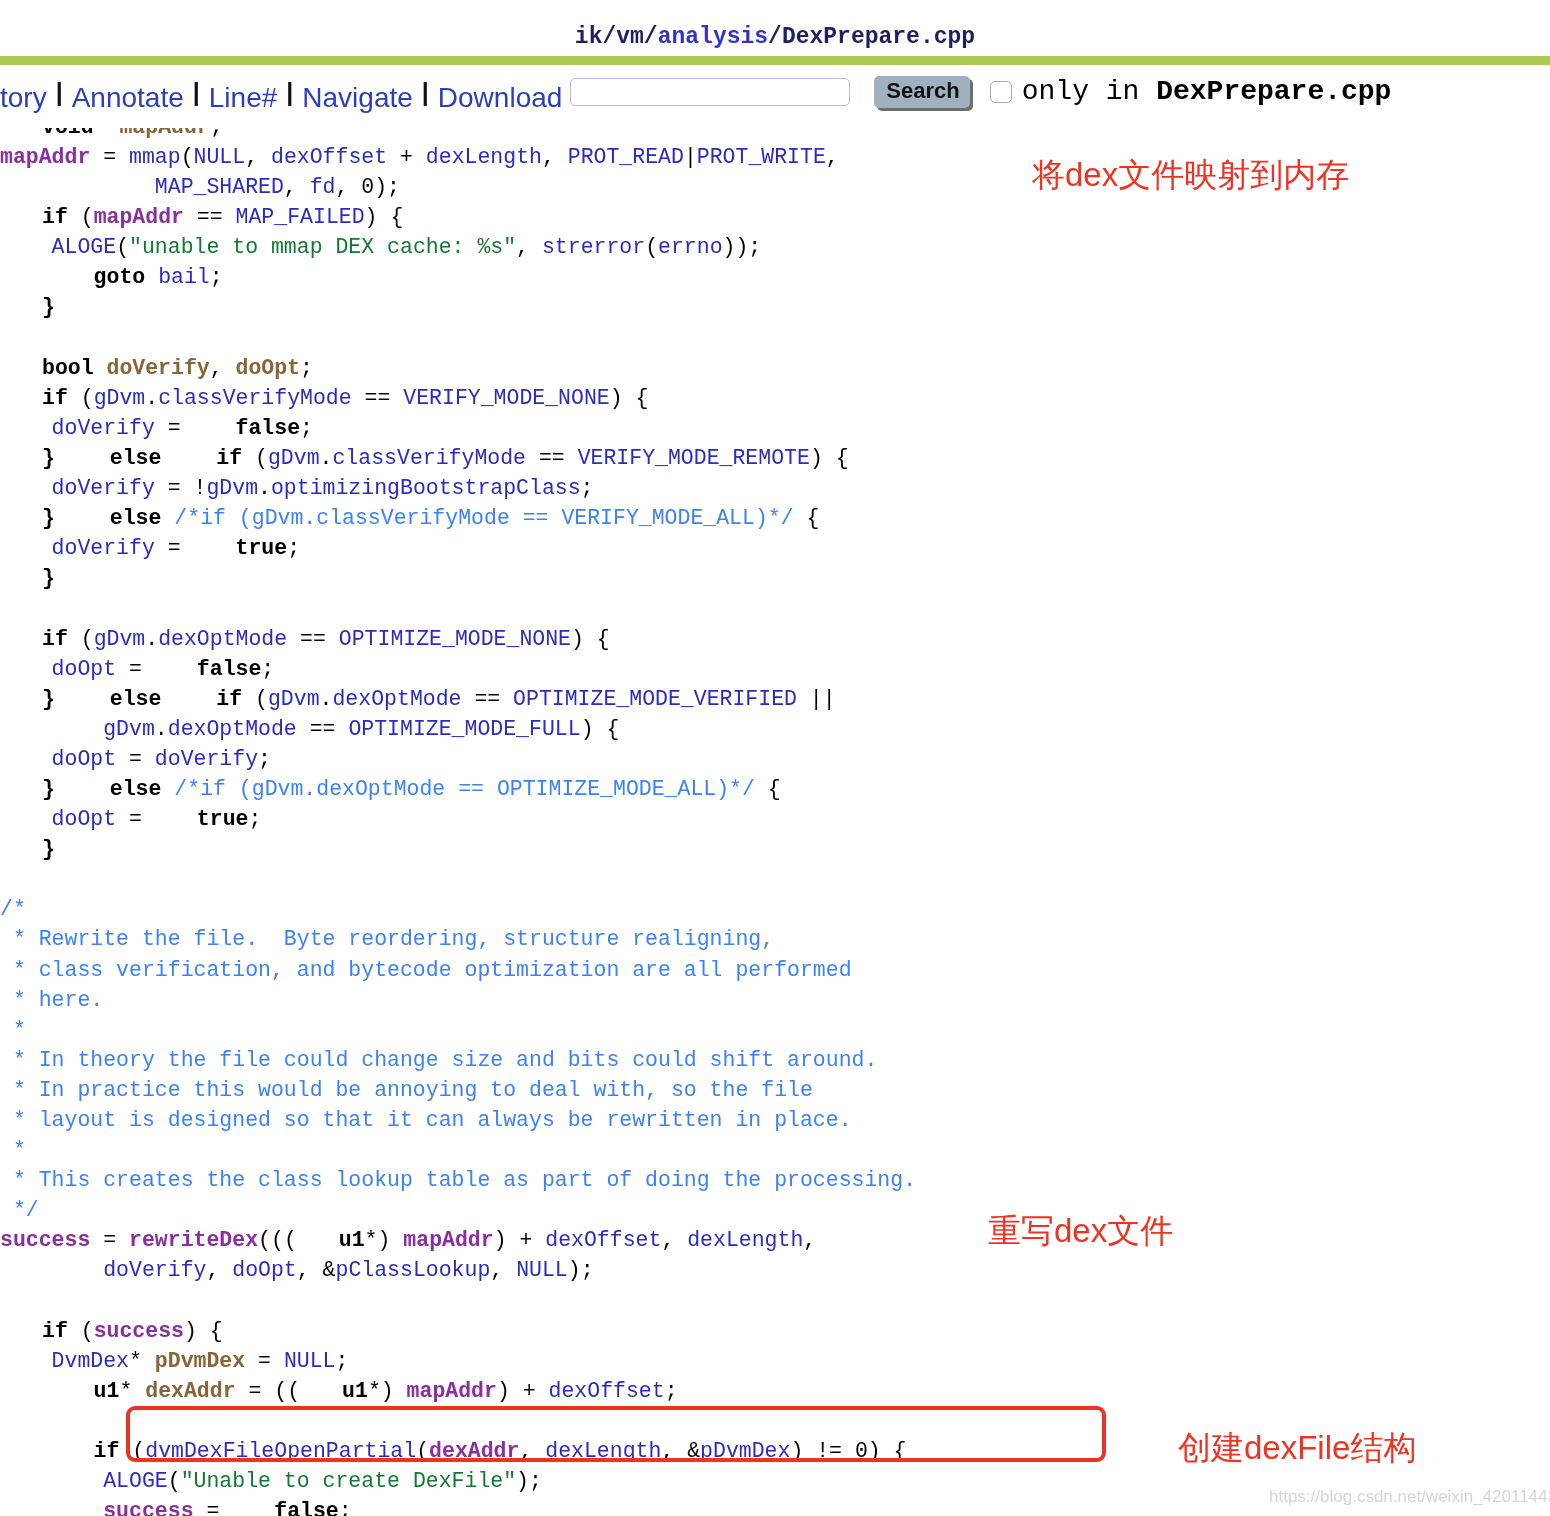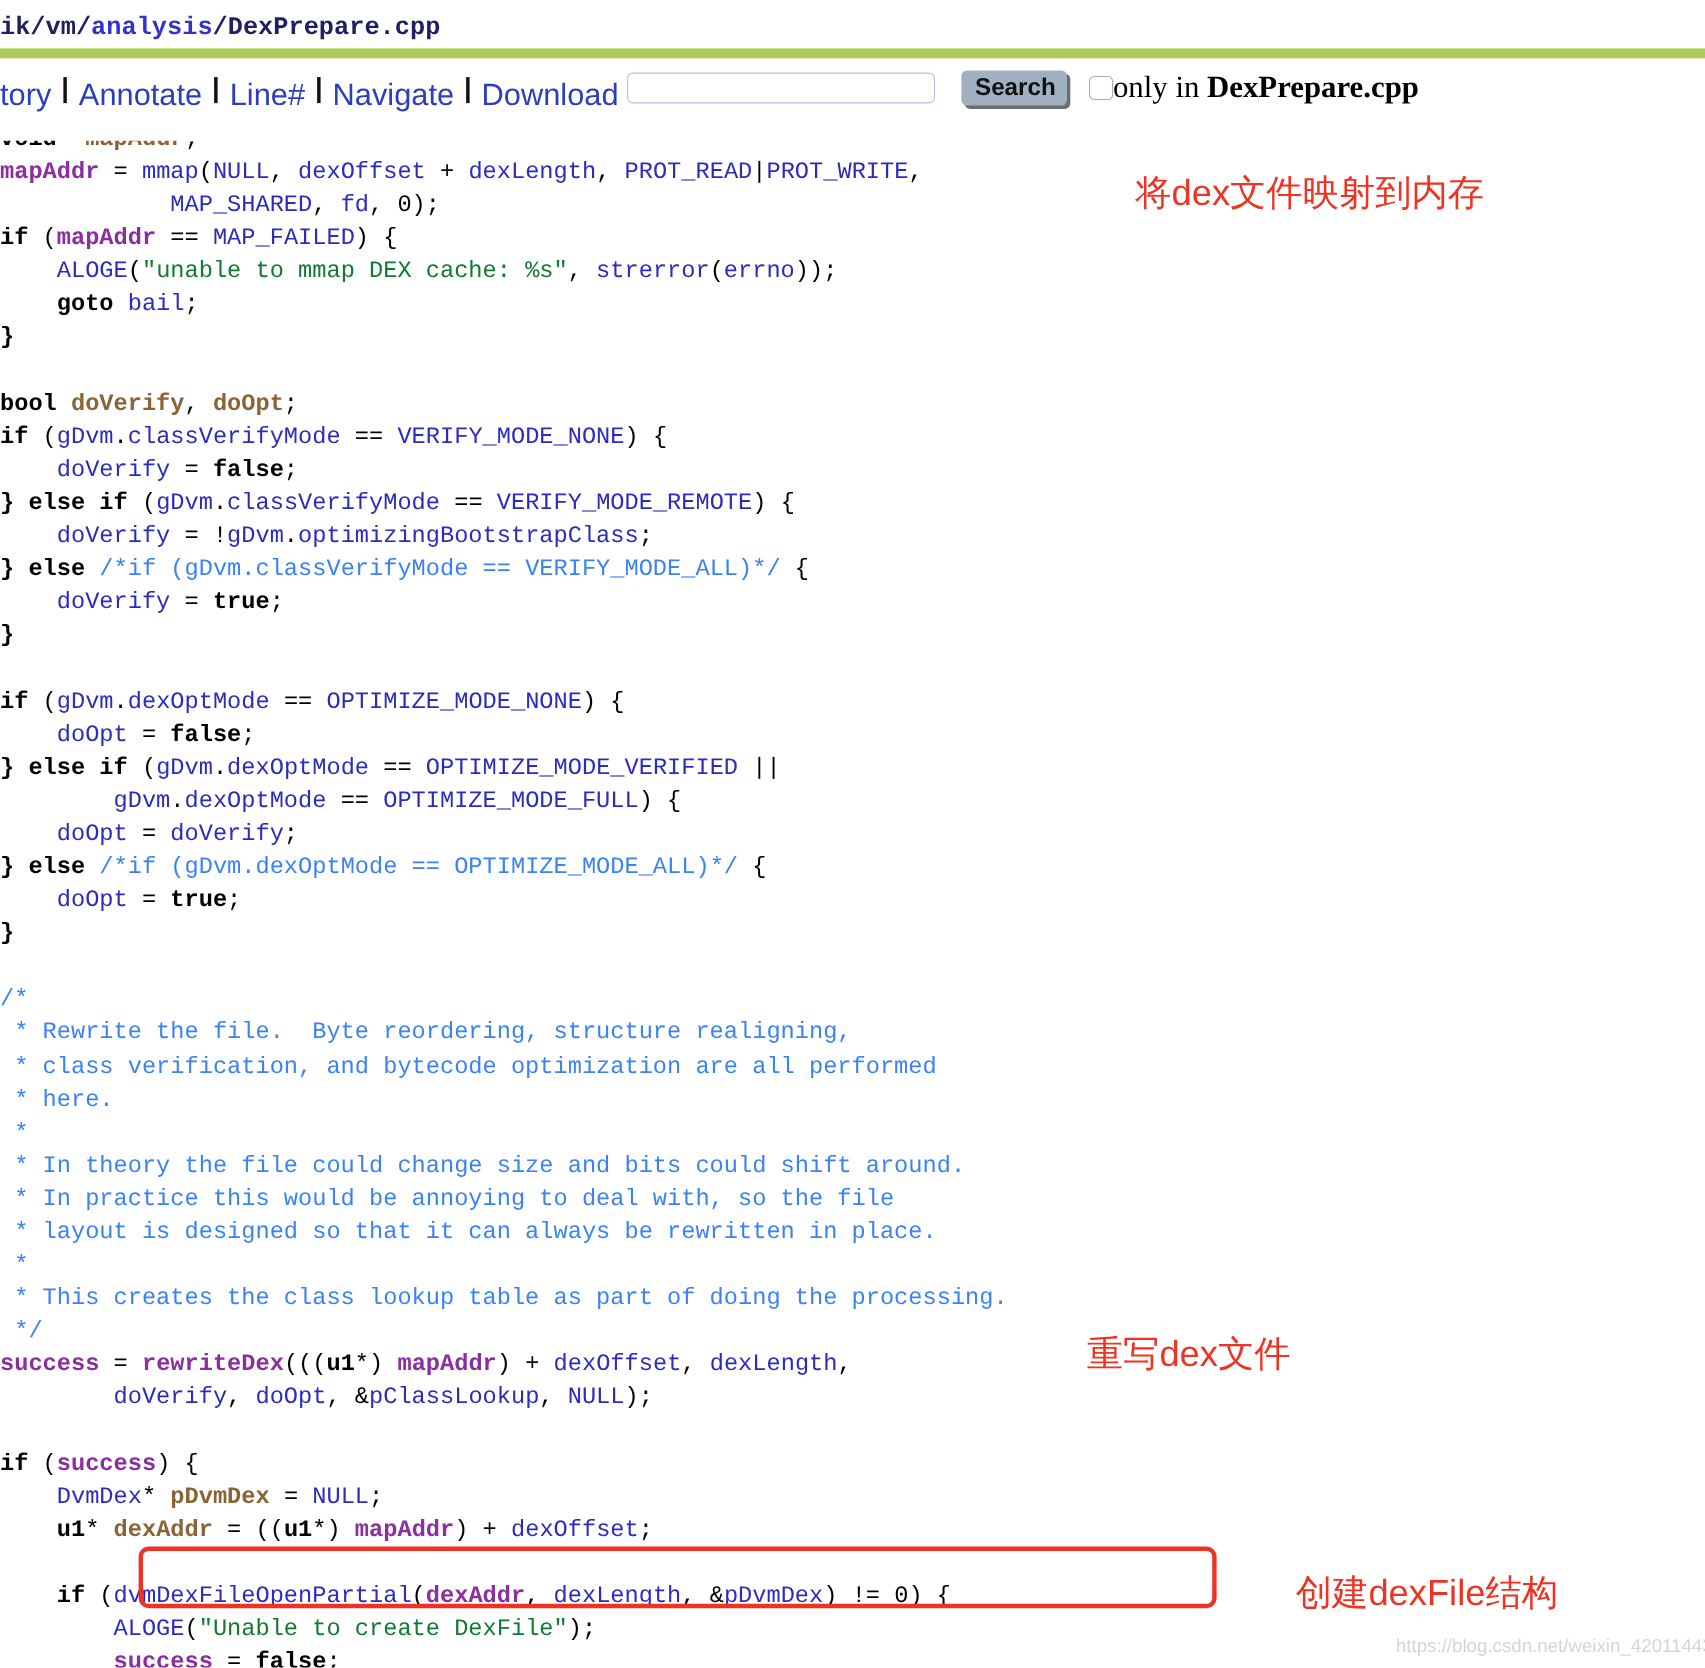--- a/index.html
+++ b/index.html
@@ -17,23 +17,24 @@
   
   #header {
     position: absolute;
     left: 0; top: 0; width: 1550px;
   }
   #filepath {
     font-family: "Liberation Mono", monospace;
     font-size: 23px;
     font-weight: bold;
     color: #1f1f63;
-    padding: 12px 0 6px 0;
+    padding: 24px 0 6px 0;
     white-space: nowrap;
     letter-spacing: 0px;
+    text-align: center;
   }
   #filepath .seg-link { color: #3333cc; }
   #filepath .seg-plain { color: #1f1f63; }
   #greenbar {
     height: 9px;
     background: #adc957;
     width: 1550px;
   }
 
   #navrow {
@@ -87,23 +88,24 @@
   #only-checkbox {
     margin-left: 20px;
     width: 20px; height: 20px;
     border: 1px solid #a9a9b6;
     border-radius: 5px;
     background: #ffffff;
     display: inline-block;
     flex: 0 0 auto;
   }
   #only-label {
+    margin-left: 10px;
     font-size: 28px;
     color: #000000;
-    font-family: Liberation Serif, serif;
+    font-family: Liberation Mono, monospace;
     line-height: 1;
   }
   #only-label .fname { font-weight: bold; }
 
   
   #code {
     position: absolute;
     left: 0;
     top: 128px;
     width: 1550px;
@@ -119,21 +121,21 @@
     height: 14px;
     overflow: hidden;
     position: relative;
   }
   #code .clip > span {
     position: relative;
     top: -16px;
     display: block;
   }
 
-  .k   { color: #000000; font-weight: bold; }      
+  .k   { color: #000000; font-weight: bold; margin-left: 42px; }      
   .id  { color: #2b2bbf; }                          
   .var { color: #8b2fa0; font-weight: bold; }       
   .loc { color: #8a6437; font-weight: bold; }       
   .str { color: #117a30; }                          
   .cm  { color: #3b82f6; }                          
   .pl  { color: #000000; }                          
 
   
   .anno {
     position: absolute;

